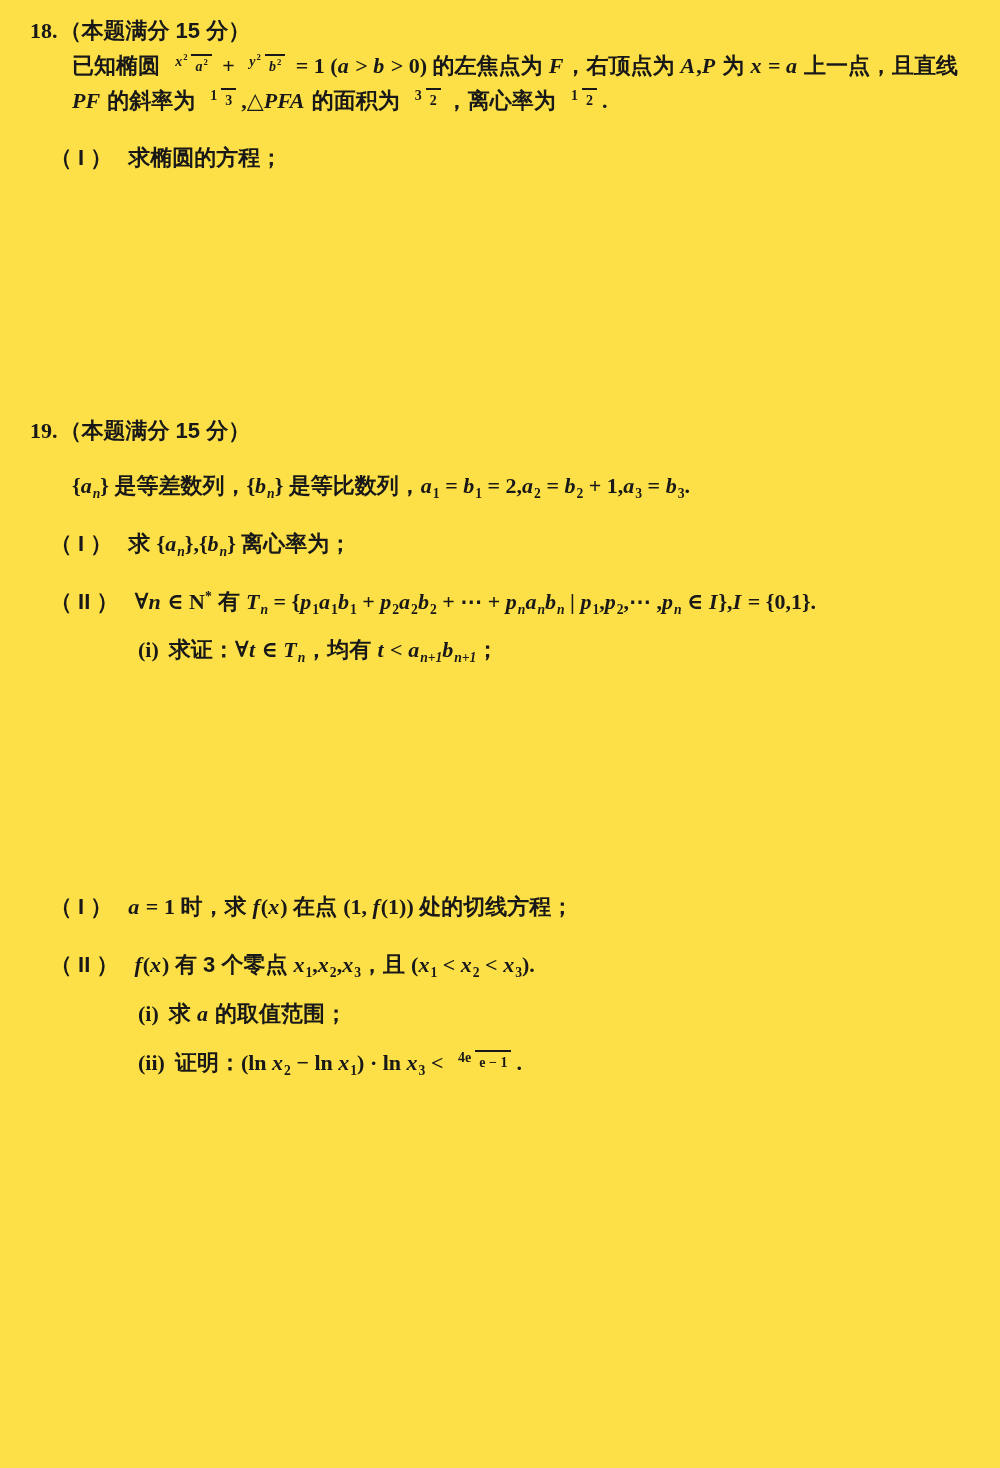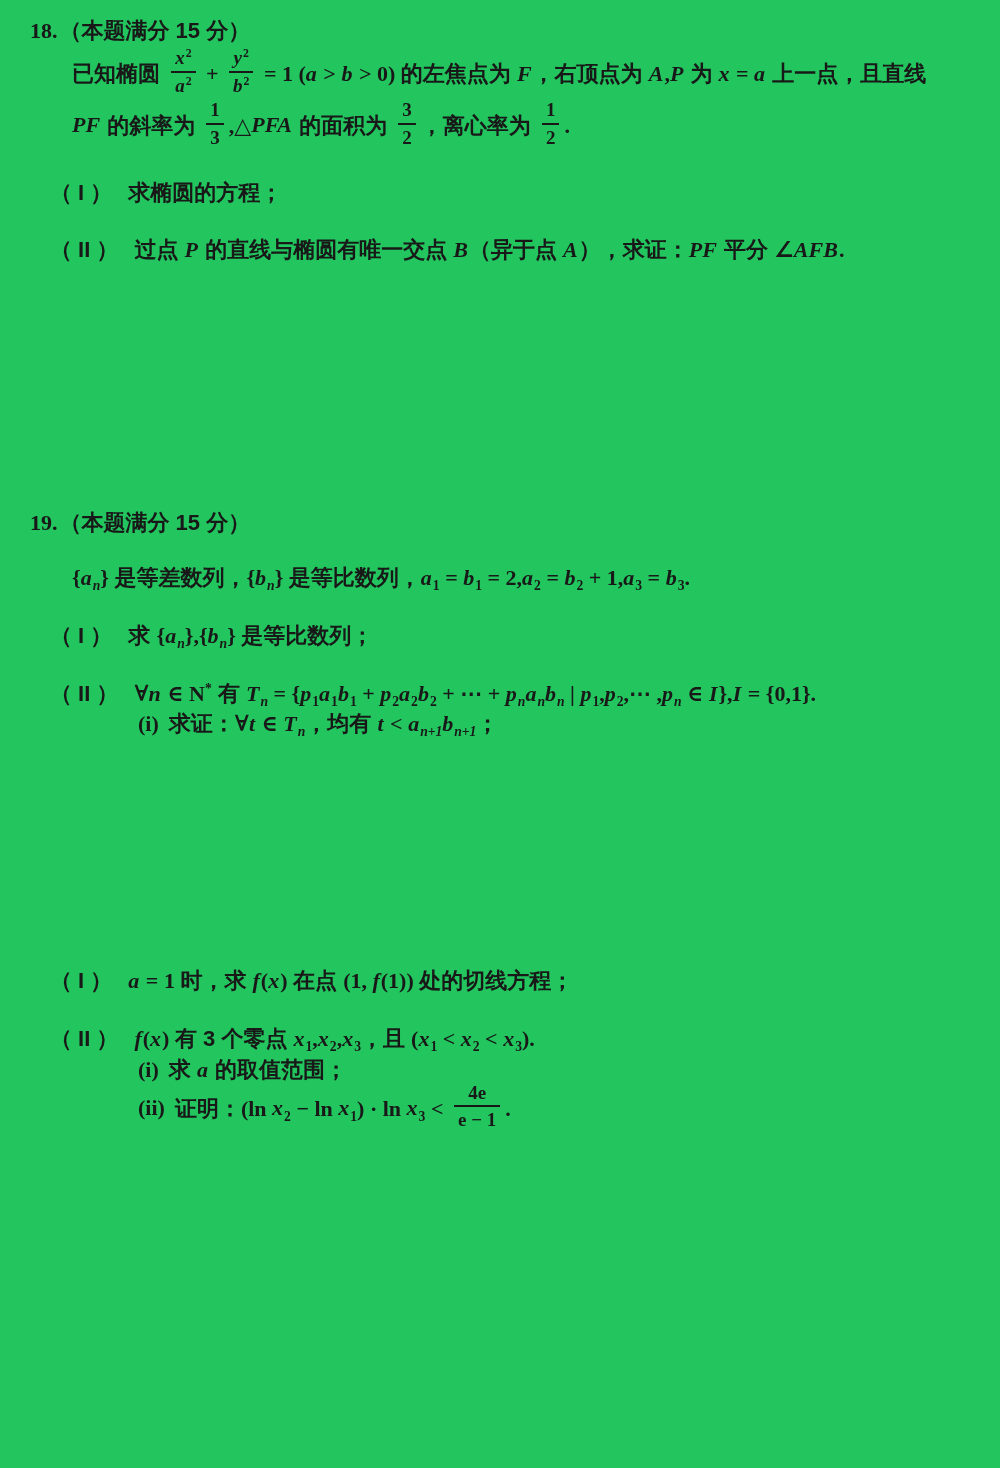--- a/index.html
+++ b/index.html
@@ -1,61 +1,60 @@
 <!DOCTYPE html>
 <html><head>
 <meta charset="utf-8">
 <style>
   html,body{margin:0;padding:0;}
   body{background:#ffffff;font-family:"Liberation Sans","DejaVu Sans",sans-serif;}
   .page{
     position:relative;width:1000px;height:1468px;box-sizing:border-box;
-    background:#22c55e;color:#181818;overflow:hidden;
+    background:#fde047;color:#181818;overflow:hidden;
     padding:16px 28px 0 30px;font-weight:700;font-size:22px;
   }
   .line{white-space:pre-wrap;line-height:1.4;}
   .header-line{margin-top:0;}
   .pnum{font-family:"Liberation Serif","DejaVu Serif",serif;font-weight:700;margin-right:2px;}
   .cn{font-family:"Liberation Sans","DejaVu Sans",sans-serif;font-weight:700;}
   .rm{font-family:"Liberation Serif","DejaVu Serif",serif;font-weight:700;}
   .var{font-family:"Liberation Serif","DejaVu Serif",serif;font-style:italic;font-weight:700;padding-right:1px;}
   sub,sup{font-weight:700;line-height:0;}
   sub.sub,sup.sup{font-family:"Liberation Serif","DejaVu Serif",serif;font-size:0.62em;}
   sub.subv,sup.supv{font-family:"Liberation Serif","DejaVu Serif",serif;font-style:italic;font-size:0.62em;}
   .frac{
-    display:inline-flex;flex-direction:column;align-items:center;
-    vertical-align:middle;margin:0 5px;line-height:1.05;font-size:19px;
+    display:inline-flex;flex-direction:row;
+    vertical-align:middle;margin:0 5px;line-height:1.05;font-size:14px;
     transform:translateY(-3px);
   }
   .frac .num{padding:0 4px 3px;}
   .frac .den{border-top:2.5px solid #181818;padding:3px 4px 0;}
   .line.para{margin-left:42px;margin-top:24px;}
   .line.part{margin-left:20px;margin-top:27px;}
-  .line.sub{margin-left:108px;}
+  .line.sub{margin-left:108px;margin-top:18px;}
   .plabel{margin-right:16px;}
   .slabel{margin-right:10px;}
   #p18 .line.para{margin-top:4px;}
   #p18{margin-bottom:242px;}
   #p19{margin-bottom:226px;}
 </style>
 </head>
 <body>
 
 <div class="page" id="exam-page">
     <div class="problem" id="p18">
       <div class="line header-line"><span class="pnum">18.</span><span class="cn">（本题满分 15 分）</span></div>
       <div class="line para"><span class="cn">已知椭圆 </span><span class="frac"><span class="num"><span class="var">x</span><sup class="sup">2</sup></span><span class="den"><span class="var">a</span><sup class="sup">2</sup></span></span><span class="rm"> + </span><span class="frac"><span class="num"><span class="var">y</span><sup class="sup">2</sup></span><span class="den"><span class="var">b</span><sup class="sup">2</sup></span></span><span class="rm"> = 1 (</span><span class="var">a</span><span class="rm"> &gt; </span><span class="var">b</span><span class="rm"> &gt; 0) </span><span class="cn">的左焦点为 </span><span class="var">F</span><span class="cn">，右顶点为 </span><span class="var">A</span><span class="rm">,</span><span class="var">P</span><span class="cn"> 为 </span><span class="var">x</span><span class="rm"> = </span><span class="var">a</span><span class="cn"> 上一点，且直线</span></div>
       <div class="line para"><span class="var">PF</span><span class="cn"> 的斜率为 </span><span class="frac"><span class="num"><span class="rm">1</span></span><span class="den"><span class="rm">3</span></span></span><span class="rm">,△</span><span class="var">PFA</span><span class="cn"> 的面积为 </span><span class="frac"><span class="num"><span class="rm">3</span></span><span class="den"><span class="rm">2</span></span></span><span class="cn">，离心率为 </span><span class="frac"><span class="num"><span class="rm">1</span></span><span class="den"><span class="rm">2</span></span></span><span class="rm">.</span></div>
       <div class="line part"><span class="plabel cn">（ I ）</span><span class="cn">求椭圆的方程；</span></div>
-      <div class="line part"><span class="plabel cn">（ II ）</span><span class="cn">过点 </span><span class="var">P</span><span class="cn"> 的直线与椭圆有唯一交点 </span><span class="var">B</span><span class="cn">（异于点 </span><span class="var">A</span><span class="cn">），求证：</span><span class="var">PF</span><span class="cn"> 平分 ∠</span><span class="var">AFB</span><span class="rm">.</span></div>
     </div>
     <div class="problem" id="p19">
       <div class="line header-line"><span class="pnum">19.</span><span class="cn">（本题满分 15 分）</span></div>
       <div class="line para"><span class="rm">{</span><span class="var">a</span><sub class="subv">n</sub><span class="rm">} </span><span class="cn">是等差数列，</span><span class="rm">{</span><span class="var">b</span><sub class="subv">n</sub><span class="rm">} </span><span class="cn">是等比数列，</span><span class="var">a</span><sub class="sub">1</sub><span class="rm"> = </span><span class="var">b</span><sub class="sub">1</sub><span class="rm"> = 2,</span><span class="var">a</span><sub class="sub">2</sub><span class="rm"> = </span><span class="var">b</span><sub class="sub">2</sub><span class="rm"> + 1,</span><span class="var">a</span><sub class="sub">3</sub><span class="rm"> = </span><span class="var">b</span><sub class="sub">3</sub><span class="rm">.</span></div>
-      <div class="line part"><span class="plabel cn">（ I ）</span><span class="cn">求 </span><span class="rm">{</span><span class="var">a</span><sub class="subv">n</sub><span class="rm">},{</span><span class="var">b</span><sub class="subv">n</sub><span class="rm">} </span><span class="cn">是等比数列；</span></div>
+      <div class="line part"><span class="plabel cn">（ I ）</span><span class="cn">求 </span><span class="rm">{</span><span class="var">a</span><sub class="subv">n</sub><span class="rm">},{</span><span class="var">b</span><sub class="subv">n</sub><span class="rm">} </span><span class="cn">离心率为；</span></div>
       <div class="line part"><span class="plabel cn">（ II ）</span><span class="rm">∀</span><span class="var">n</span><span class="rm"> ∈ N</span><sup class="sup">*</sup><span class="cn"> 有 </span><span class="var">T</span><sub class="subv">n</sub><span class="rm"> = {</span><span class="var">p</span><sub class="sub">1</sub><span class="var">a</span><sub class="sub">1</sub><span class="var">b</span><sub class="sub">1</sub><span class="rm"> + </span><span class="var">p</span><sub class="sub">2</sub><span class="var">a</span><sub class="sub">2</sub><span class="var">b</span><sub class="sub">2</sub><span class="rm"> + ⋯ + </span><span class="var">p</span><sub class="subv">n</sub><span class="var">a</span><sub class="subv">n</sub><span class="var">b</span><sub class="subv">n</sub><span class="rm"> | </span><span class="var">p</span><sub class="sub">1</sub><span class="rm">,</span><span class="var">p</span><sub class="sub">2</sub><span class="rm">,⋯ ,</span><span class="var">p</span><sub class="subv">n</sub><span class="rm"> ∈ </span><span class="var">I</span><span class="rm">},</span><span class="var">I</span><span class="rm"> = {0,1}.</span></div>
       <div class="line sub"><span class="slabel rm">(i)</span><span class="cn">求证：</span><span class="rm">∀</span><span class="var">t</span><span class="rm"> ∈ </span><span class="var">T</span><sub class="subv">n</sub><span class="cn">，均有 </span><span class="var">t</span><span class="rm"> &lt; </span><span class="var">a</span><sub class="subv">n+1</sub><span class="var">b</span><sub class="subv">n+1</sub><span class="cn">；</span></div>
     </div>
     <div class="problem" id="p20">
       <div class="line part"><span class="plabel cn">（ I ）</span><span class="var">a</span><span class="rm"> = 1 </span><span class="cn">时，求 </span><span class="var">f</span><span class="rm">(</span><span class="var">x</span><span class="rm">) </span><span class="cn">在点 </span><span class="rm">(1, </span><span class="var">f</span><span class="rm">(1)) </span><span class="cn">处的切线方程；</span></div>
       <div class="line part"><span class="plabel cn">（ II ）</span><span class="var">f</span><span class="rm">(</span><span class="var">x</span><span class="rm">) </span><span class="cn">有 3 个零点 </span><span class="var">x</span><sub class="sub">1</sub><span class="rm">,</span><span class="var">x</span><sub class="sub">2</sub><span class="rm">,</span><span class="var">x</span><sub class="sub">3</sub><span class="cn">，且 </span><span class="rm">(</span><span class="var">x</span><sub class="sub">1</sub><span class="rm"> &lt; </span><span class="var">x</span><sub class="sub">2</sub><span class="rm"> &lt; </span><span class="var">x</span><sub class="sub">3</sub><span class="rm">).</span></div>
       <div class="line sub"><span class="slabel rm">(i)</span><span class="cn">求 </span><span class="var">a</span><span class="cn"> 的取值范围；</span></div>
       <div class="line sub"><span class="slabel rm">(ii)</span><span class="cn">证明：</span><span class="rm">(ln </span><span class="var">x</span><sub class="sub">2</sub><span class="rm"> − ln </span><span class="var">x</span><sub class="sub">1</sub><span class="rm">) · ln </span><span class="var">x</span><sub class="sub">3</sub><span class="rm"> &lt; </span><span class="frac"><span class="num"><span class="rm">4e</span></span><span class="den"><span class="rm">e − 1</span></span></span><span class="rm">.</span></div>
     </div>
   </div>

